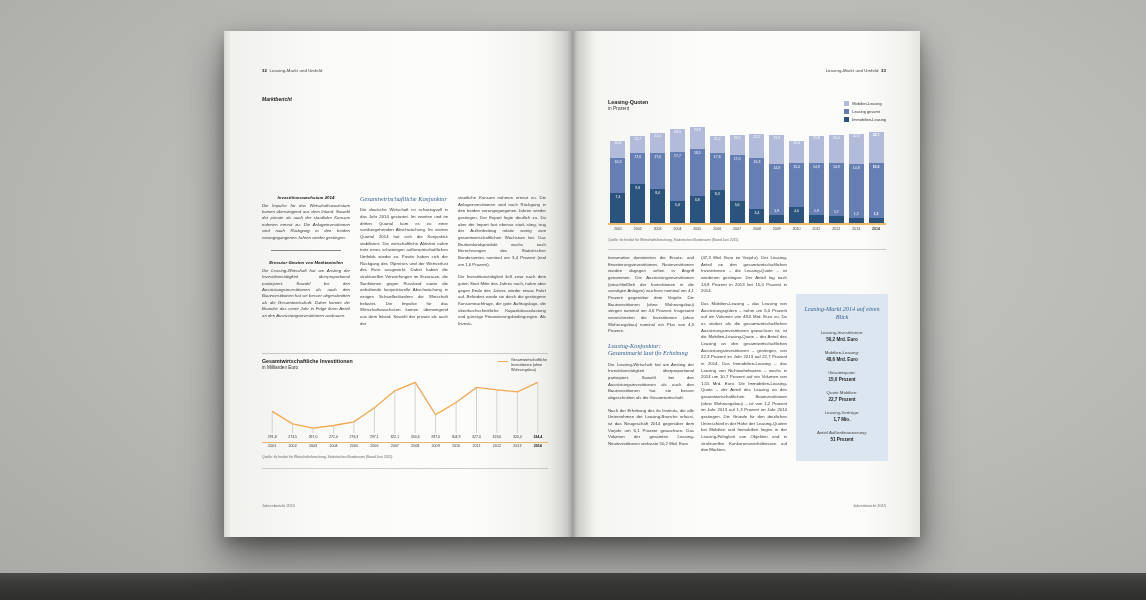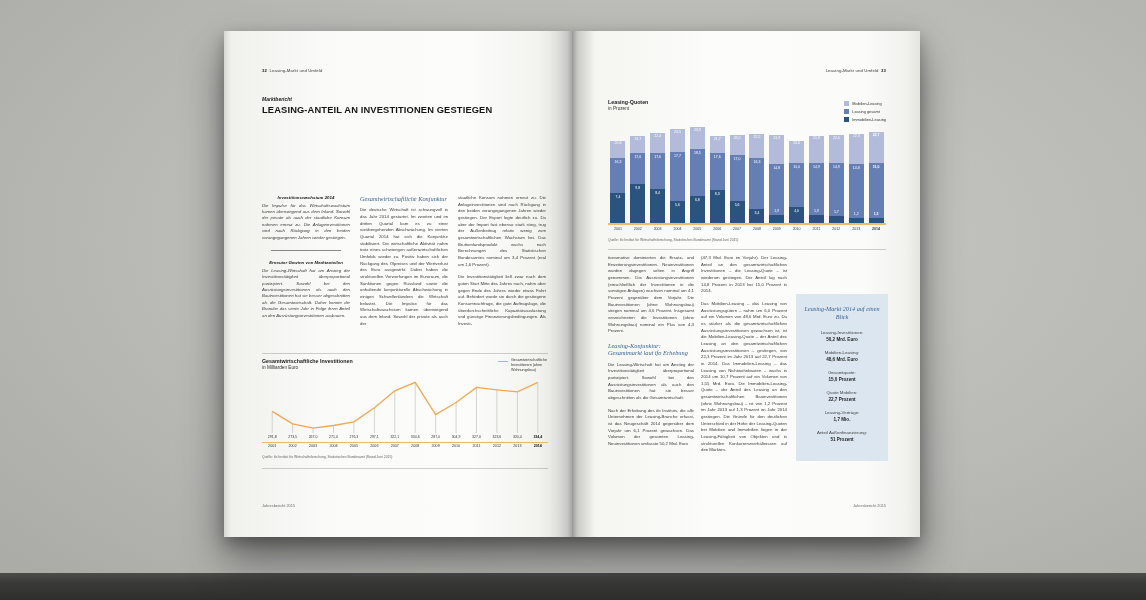--- a/index.html
+++ b/index.html
@@ -95,21 +95,20 @@
   <div class="table-edge"></div>
 
   <div class="book">
 
     <div class="page page-left">
       <div class="pg-header hl">
         <b>32</b>&nbsp;&nbsp;<span>Leasing-Markt und Umfeld</span>
       </div>
 
       <div class="kicker">Marktbericht</div>
-      <div class="title">LEASING-ANTEIL AN INVESTITIONEN GESTIEGEN</div>
 
       <div class="col c1">
         <div class="note">
           <div class="note-title">Investitionswachstum 2014</div>
           <div class="note-text">Die Impulse für das Wirtschaftswachstum kamen überwiegend aus dem Inland. Sowohl der private als auch der staatliche Konsum nahmen erneut zu. Die Anlageinvestitionen sind nach Rückgang in den beiden vorangegangenen Jahren wieder gestiegen.</div>
         </div>
         <div class="note-divider"></div>
         <div class="note">
           <div class="note-title">Erneuter Gewinn von Marktanteilen</div>
           <div class="note-text">Die Leasing-Wirtschaft hat am Anstieg der Investitionstätigkeit überproportional partizipiert. Sowohl bei den Ausrüstungsinvestitionen als auch den Bauinvestitionen hat sie besser abgeschnitten als die Gesamtwirtschaft. Daher konnte die Branche das vierte Jahr in Folge ihren Anteil an den Ausrüstungsinvestitionen ausbauen.</div>

